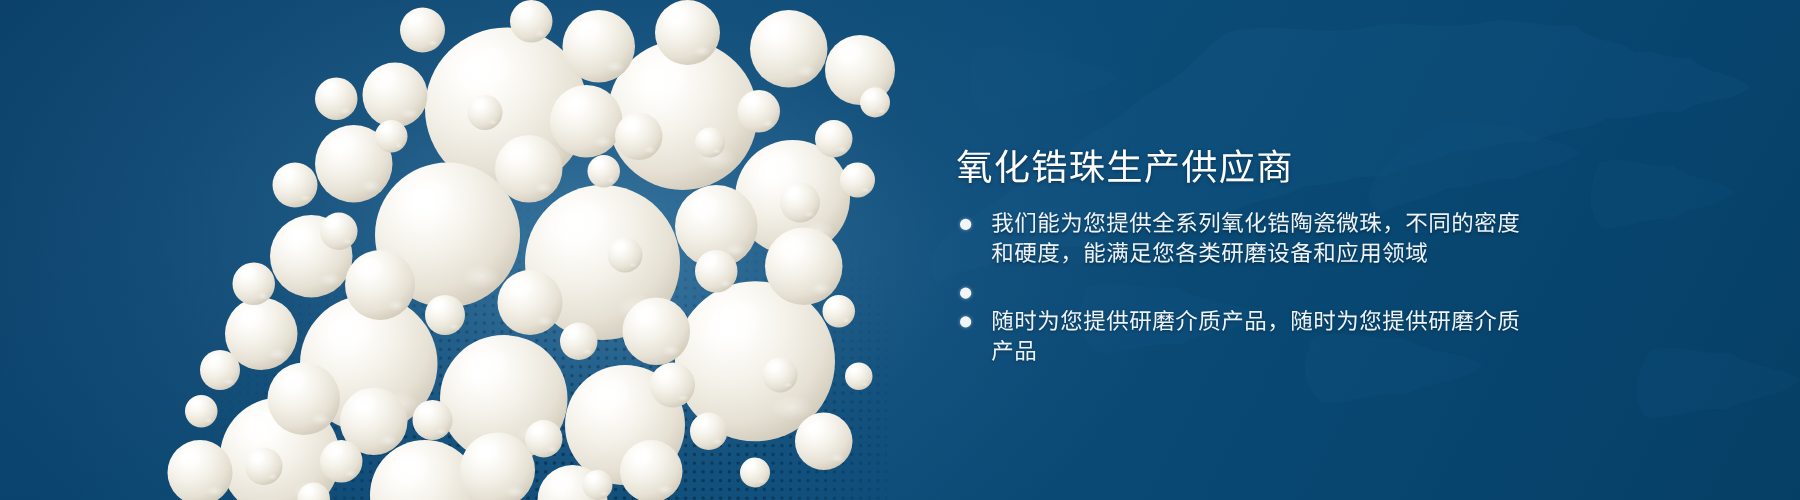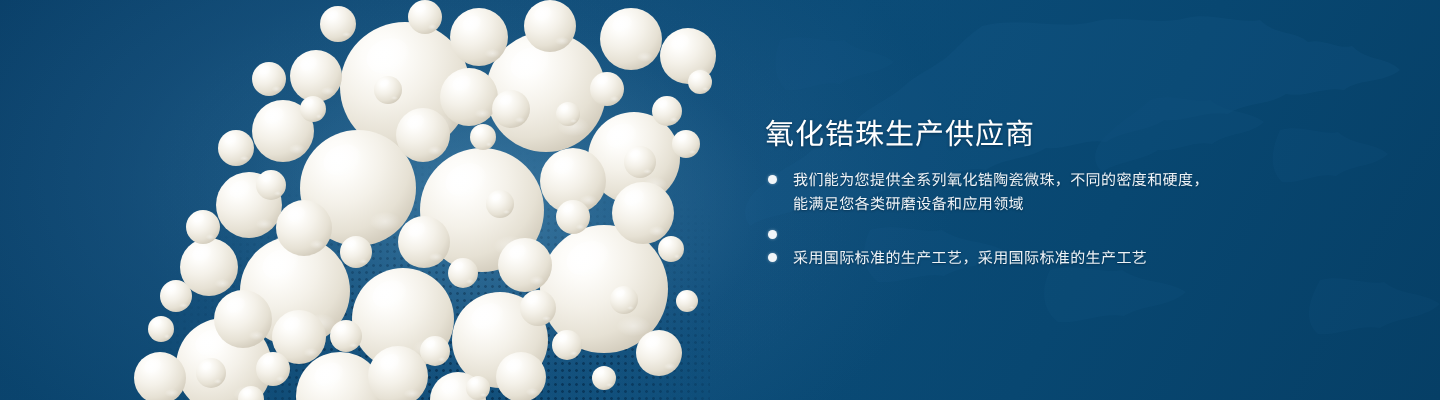--- a/index.html
+++ b/index.html
@@ -152,21 +152,21 @@
   .dot {
     flex: 0 0 auto;
     width: 9px;
     height: 9px;
     margin: 7px 16px 0 0;
     border-radius: 50%;
     background: #f2f6f9;
     box-shadow: 0 0 3px rgba(255,255,255,0.45);
   }
   .point-text {
-    font-size: 15px;
+    font-size: 18px;
     line-height: 24px;
     color: #eef3f7;
     letter-spacing: 0.4px;
     text-shadow: 0 1px 2px rgba(2,28,48,0.5);
     max-width: 430px;
   }
 </style>
 </head>
 <body>
 
@@ -290,18 +290,18 @@
     <ul class="points">
       <li class="point">
         <span class="dot"></span>
         <span class="point-text">我们能为您提供全系列氧化锆陶瓷微珠，不同的密度和硬度，能满足您各类研磨设备和应用领域</span>
       </li>
       <li class="point">
         <span class="dot"></span>
       </li>
       <li class="point">
         <span class="dot"></span>
-        <span class="point-text">采用国际标准的生产工艺，采用国际标准的生产工艺</span>
+        <span class="point-text">随时为您提供研磨介质产品，随时为您提供研磨介质产品</span>
       </li>
     </ul>
   </div>
 
 </div>
 
 </body></html>

